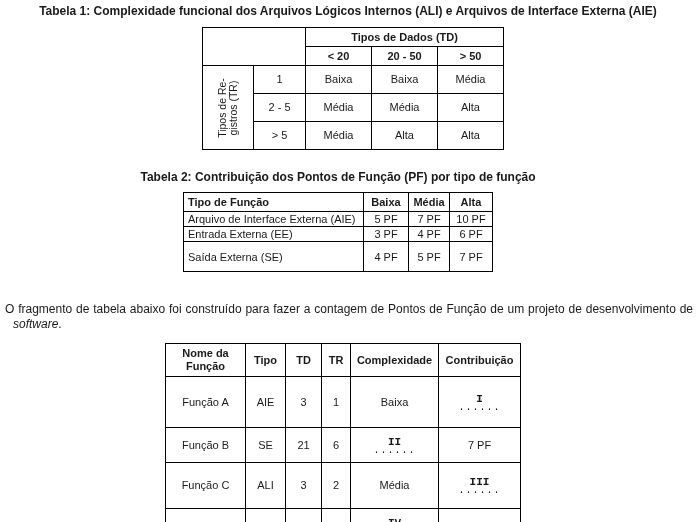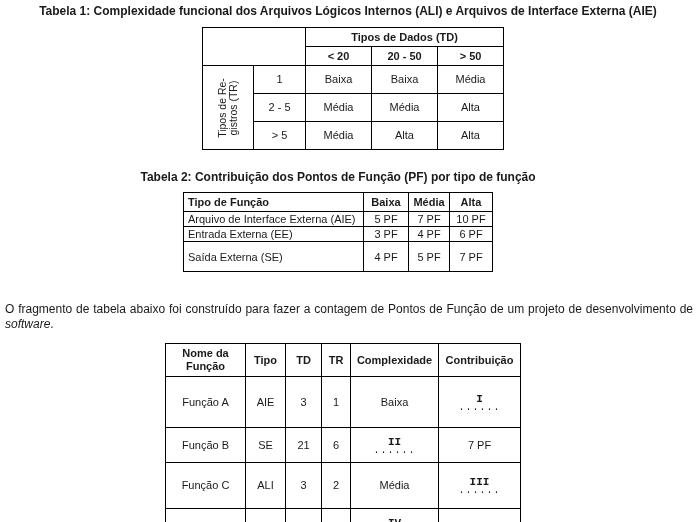--- a/index.html
+++ b/index.html
@@ -21,21 +21,21 @@
     transform:translate(-50%,-50%) rotate(-90deg);
     width:84px;text-align:center;line-height:11px;font-size:10.5px;
   }
   .t1 .rot span{display:block;}
   
   .t2 td{line-height:14px;}
   .t2 td.name{text-align:left;padding-left:4px;}
   
   .para{font-size:12px;line-height:15px;}
   .jfull{text-align:justify;text-align-last:justify;}
-  .ital{font-style:italic;}
+  .ital{font-style:italic;margin-left:8px;}
   
   .t3 td{line-height:13px;}
   .roman{display:block;font-family:"Liberation Mono",monospace;
          font-weight:bold;font-size:11px;line-height:11px;}
   .dots{display:block;font-family:"Liberation Mono",monospace;
         font-size:10px;line-height:6px;letter-spacing:1px;}
   .roman:empty,.dots:empty,.plain:empty{display:none;}
   .plain{display:inline;}
 </style>
 </head>

